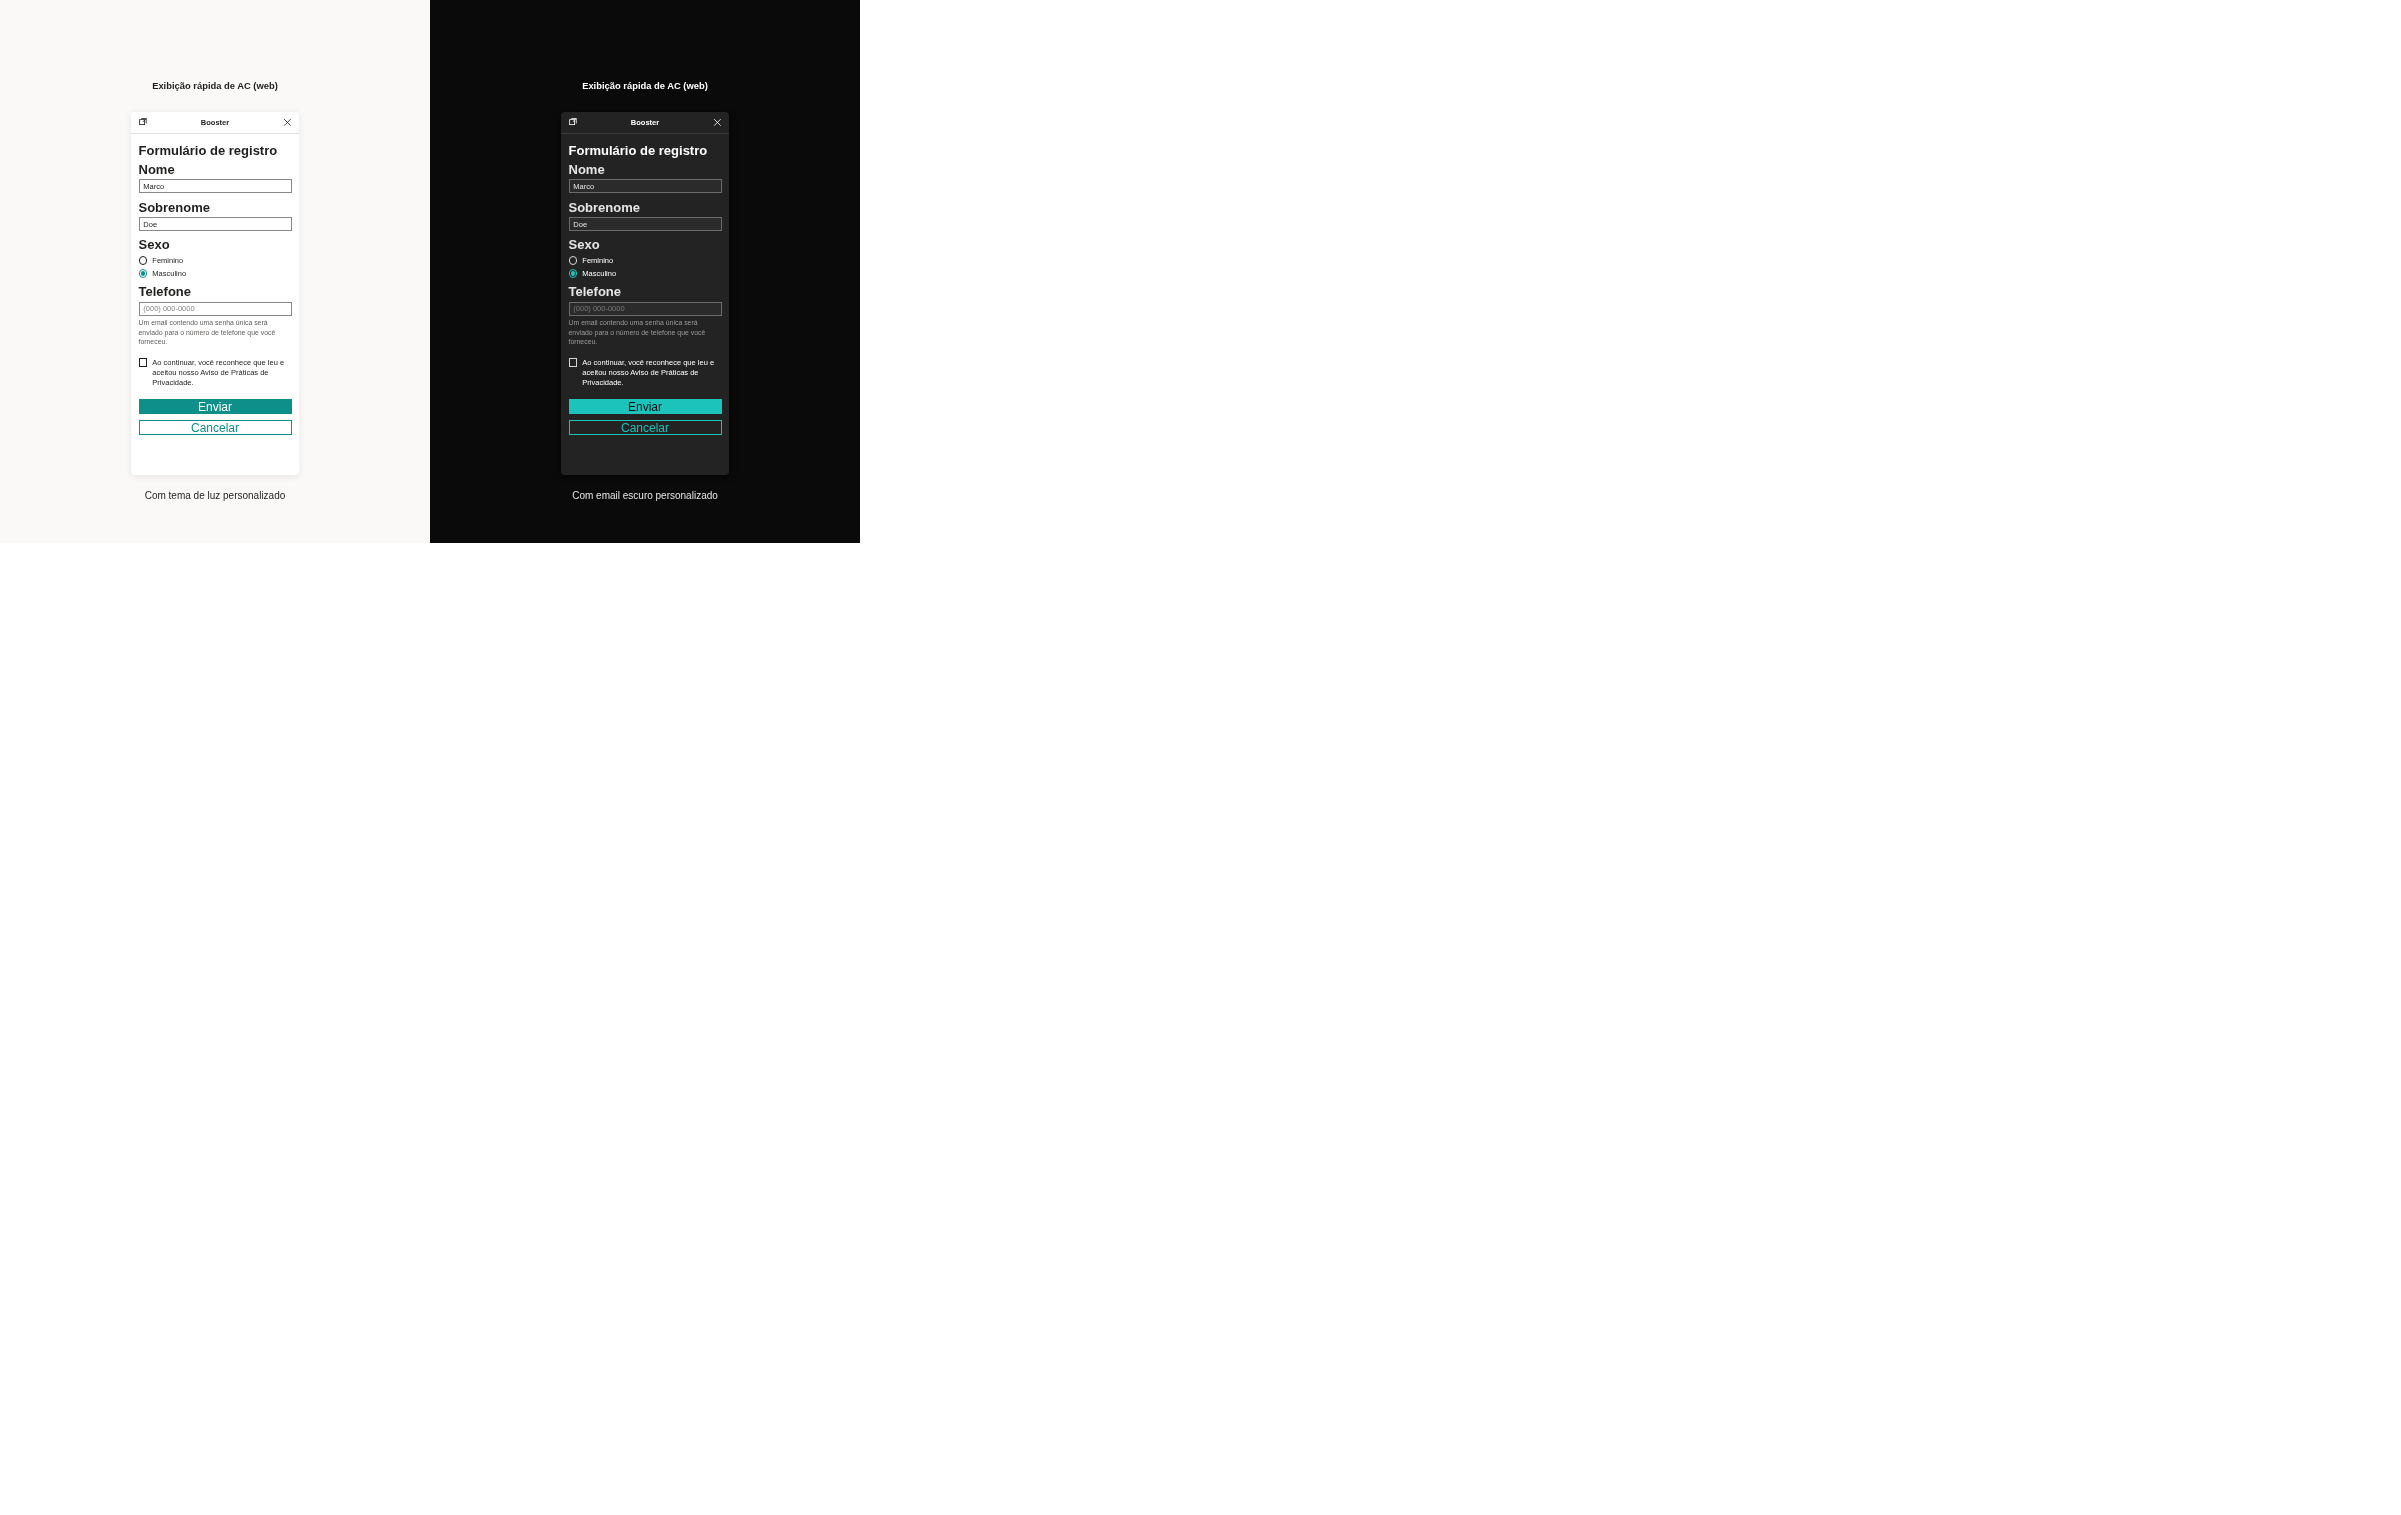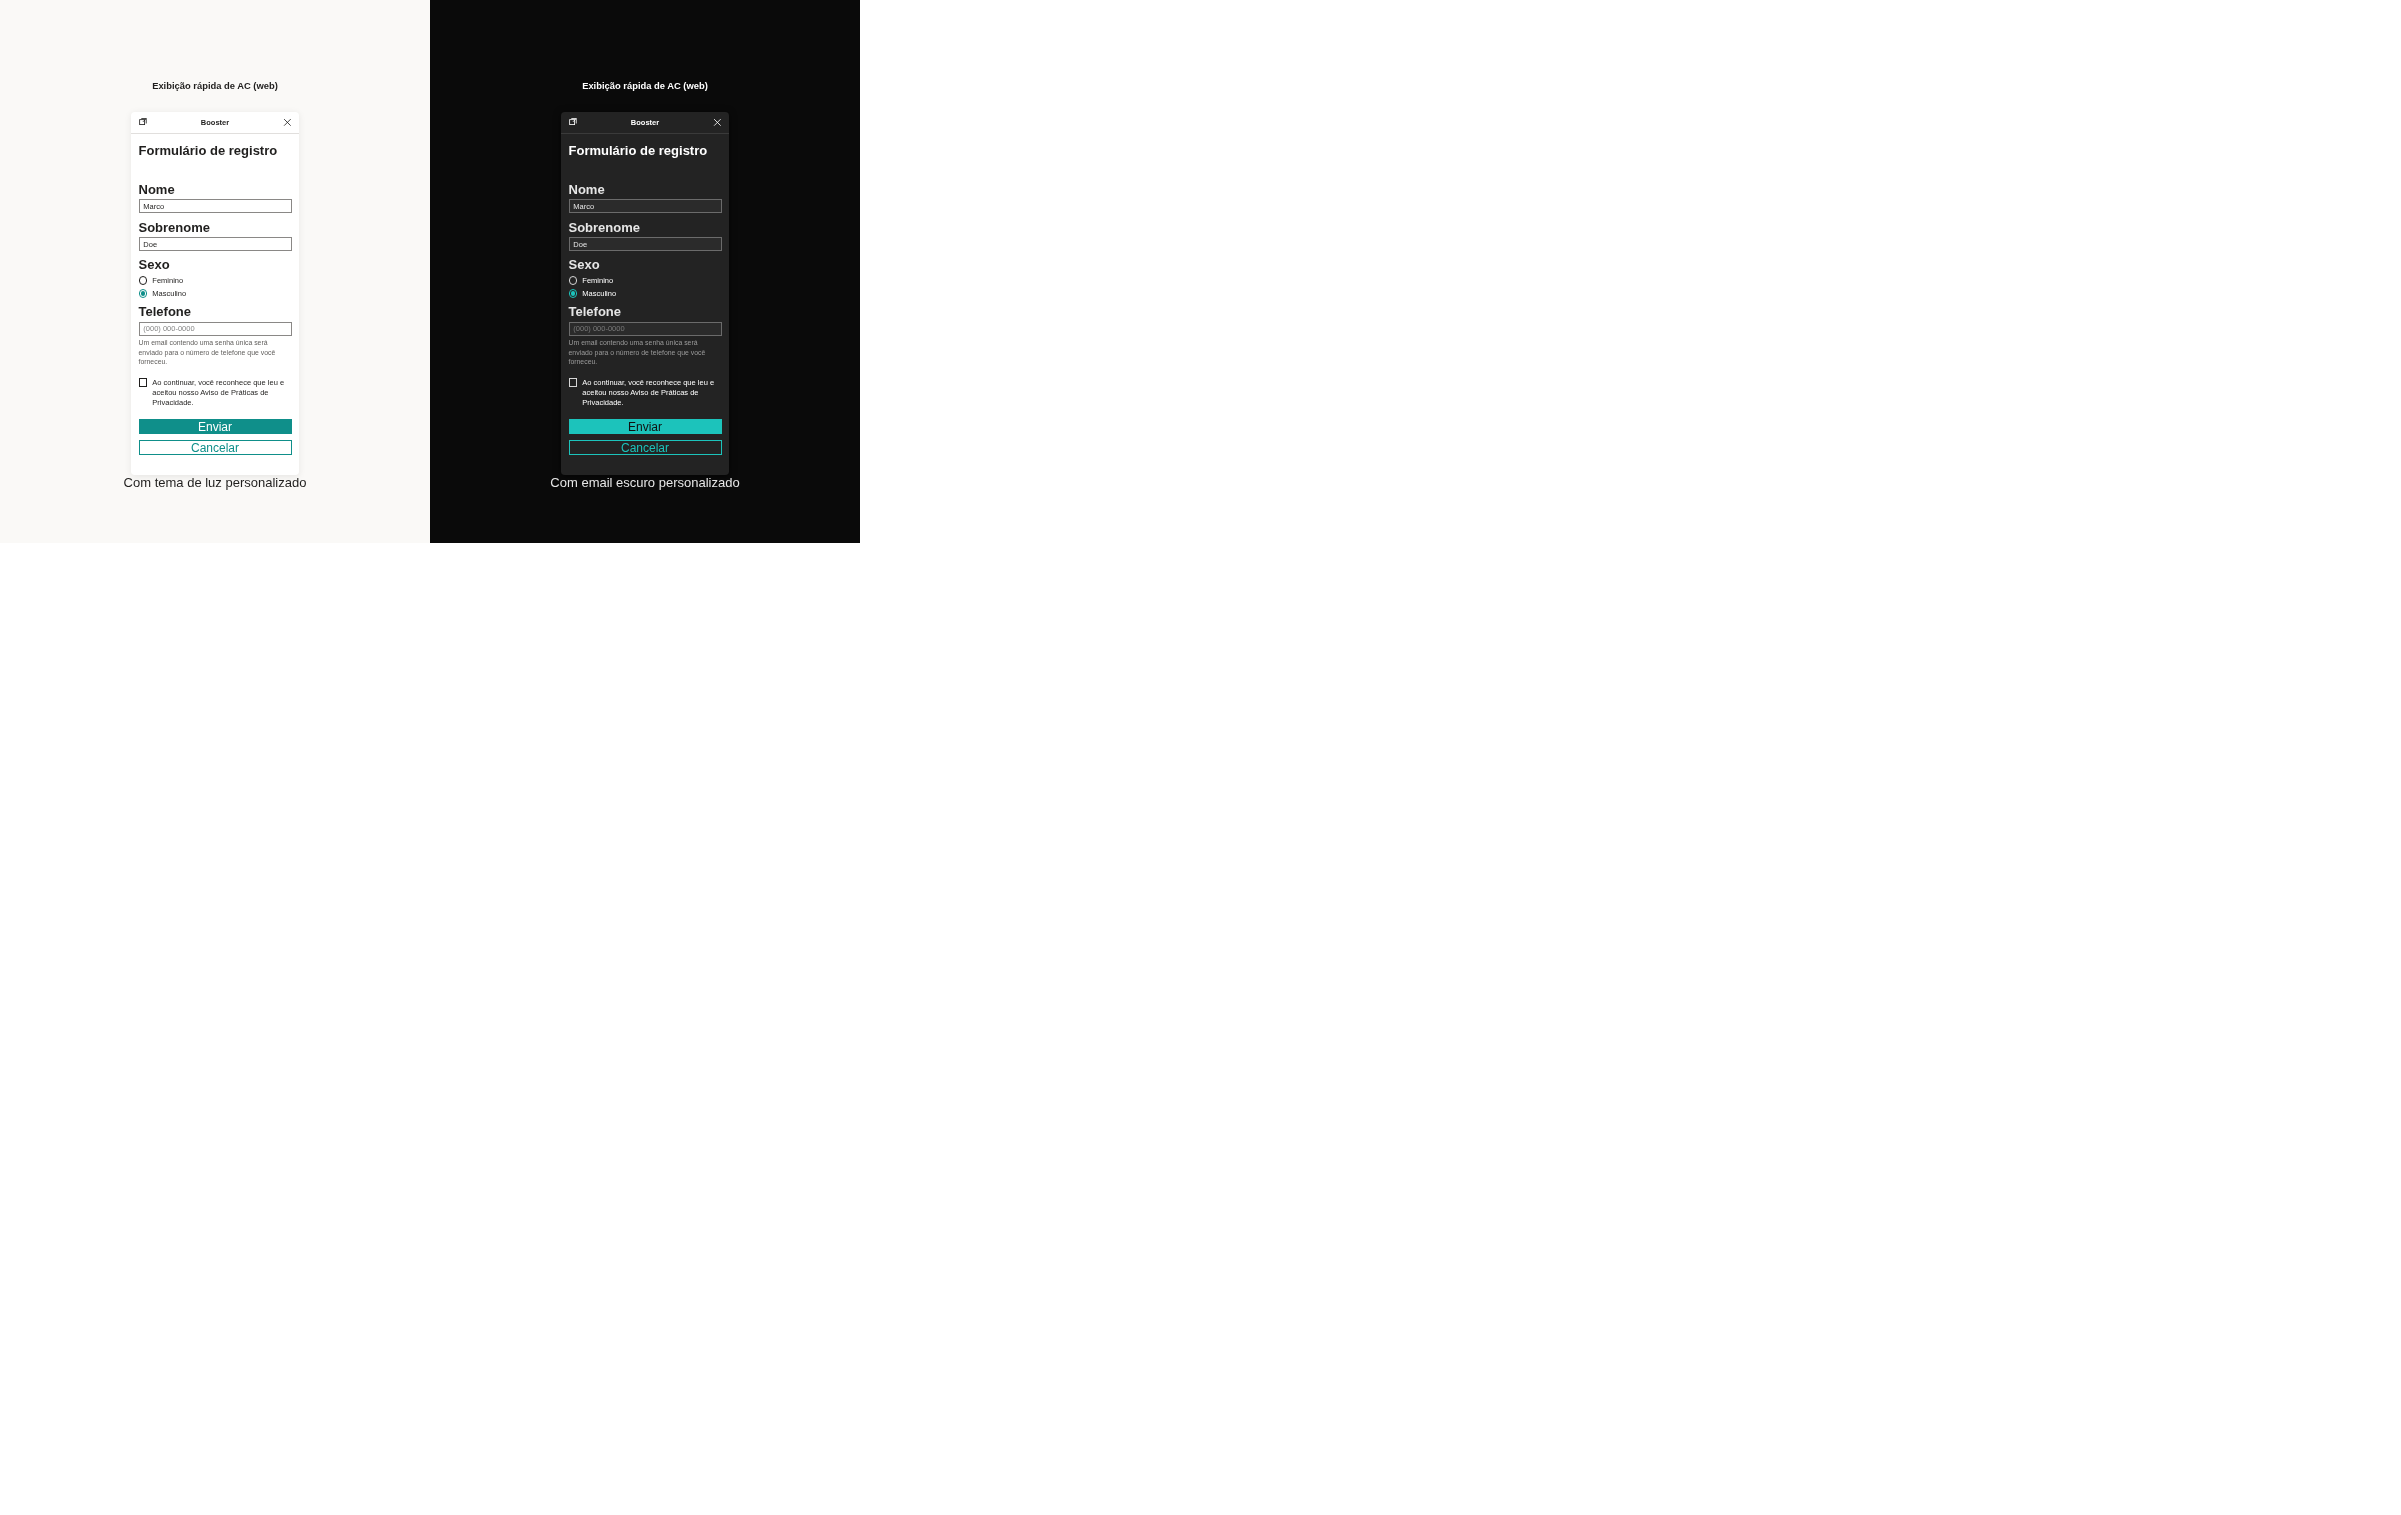--- a/index.html
+++ b/index.html
@@ -59,21 +59,21 @@
   .icon-btn {
     width: 10px; height: 10px;
     display: flex; align-items: center; justify-content: center;
     cursor: pointer;
   }
   .icon-btn svg { width: 8.8px; height: 8.8px; }
   .light .icon-btn svg { stroke: #201f1e; }
   .dark  .icon-btn svg { stroke: #ffffff; }
 
   .card-body { padding: 8.8px 7.5px 7.5px 7.5px; flex: 1; }
-  .form-title { font-size: 13px; font-weight: 600; margin-bottom: 24px; }
+  .form-title { font-size: 13px; font-weight: 600; margin-bottom: 4px; }
 
   .field { margin-bottom: 6.3px; }
   .field-label { font-size: 13px; font-weight: 600; display: block; margin-bottom: 2.5px; }
   .light .field-label { color: #201f1e; }
   .dark  .field-label { color: #e6e6e6; }
 
   .text-input {
     width: 100%;
     height: 14px;
     padding: 0 3.8px;
@@ -158,22 +158,22 @@
     border-color: #1cc3bb;
     color: #111;
   }
   .btn.secondary {
     background: transparent;
   }
   .light .btn.secondary { border-color: #0f8f8a; color: #0f8f8a; }
   .dark  .btn.secondary { border-color: #1cc3bb; color: #1cc3bb; }
 
   .caption {
-    font-size: 13px;
-    margin-top: 0;
+    font-size: 10px;
+    margin-top: 15px;
   }
   .light .caption { color: #201f1e; }
   .dark  .caption { color: #e6e6e6; }
 </style>
 </head>
 <body>
 
 <div class="half light">
   <div class="col-title">Exibição rápida de AC (web)</div>
 

